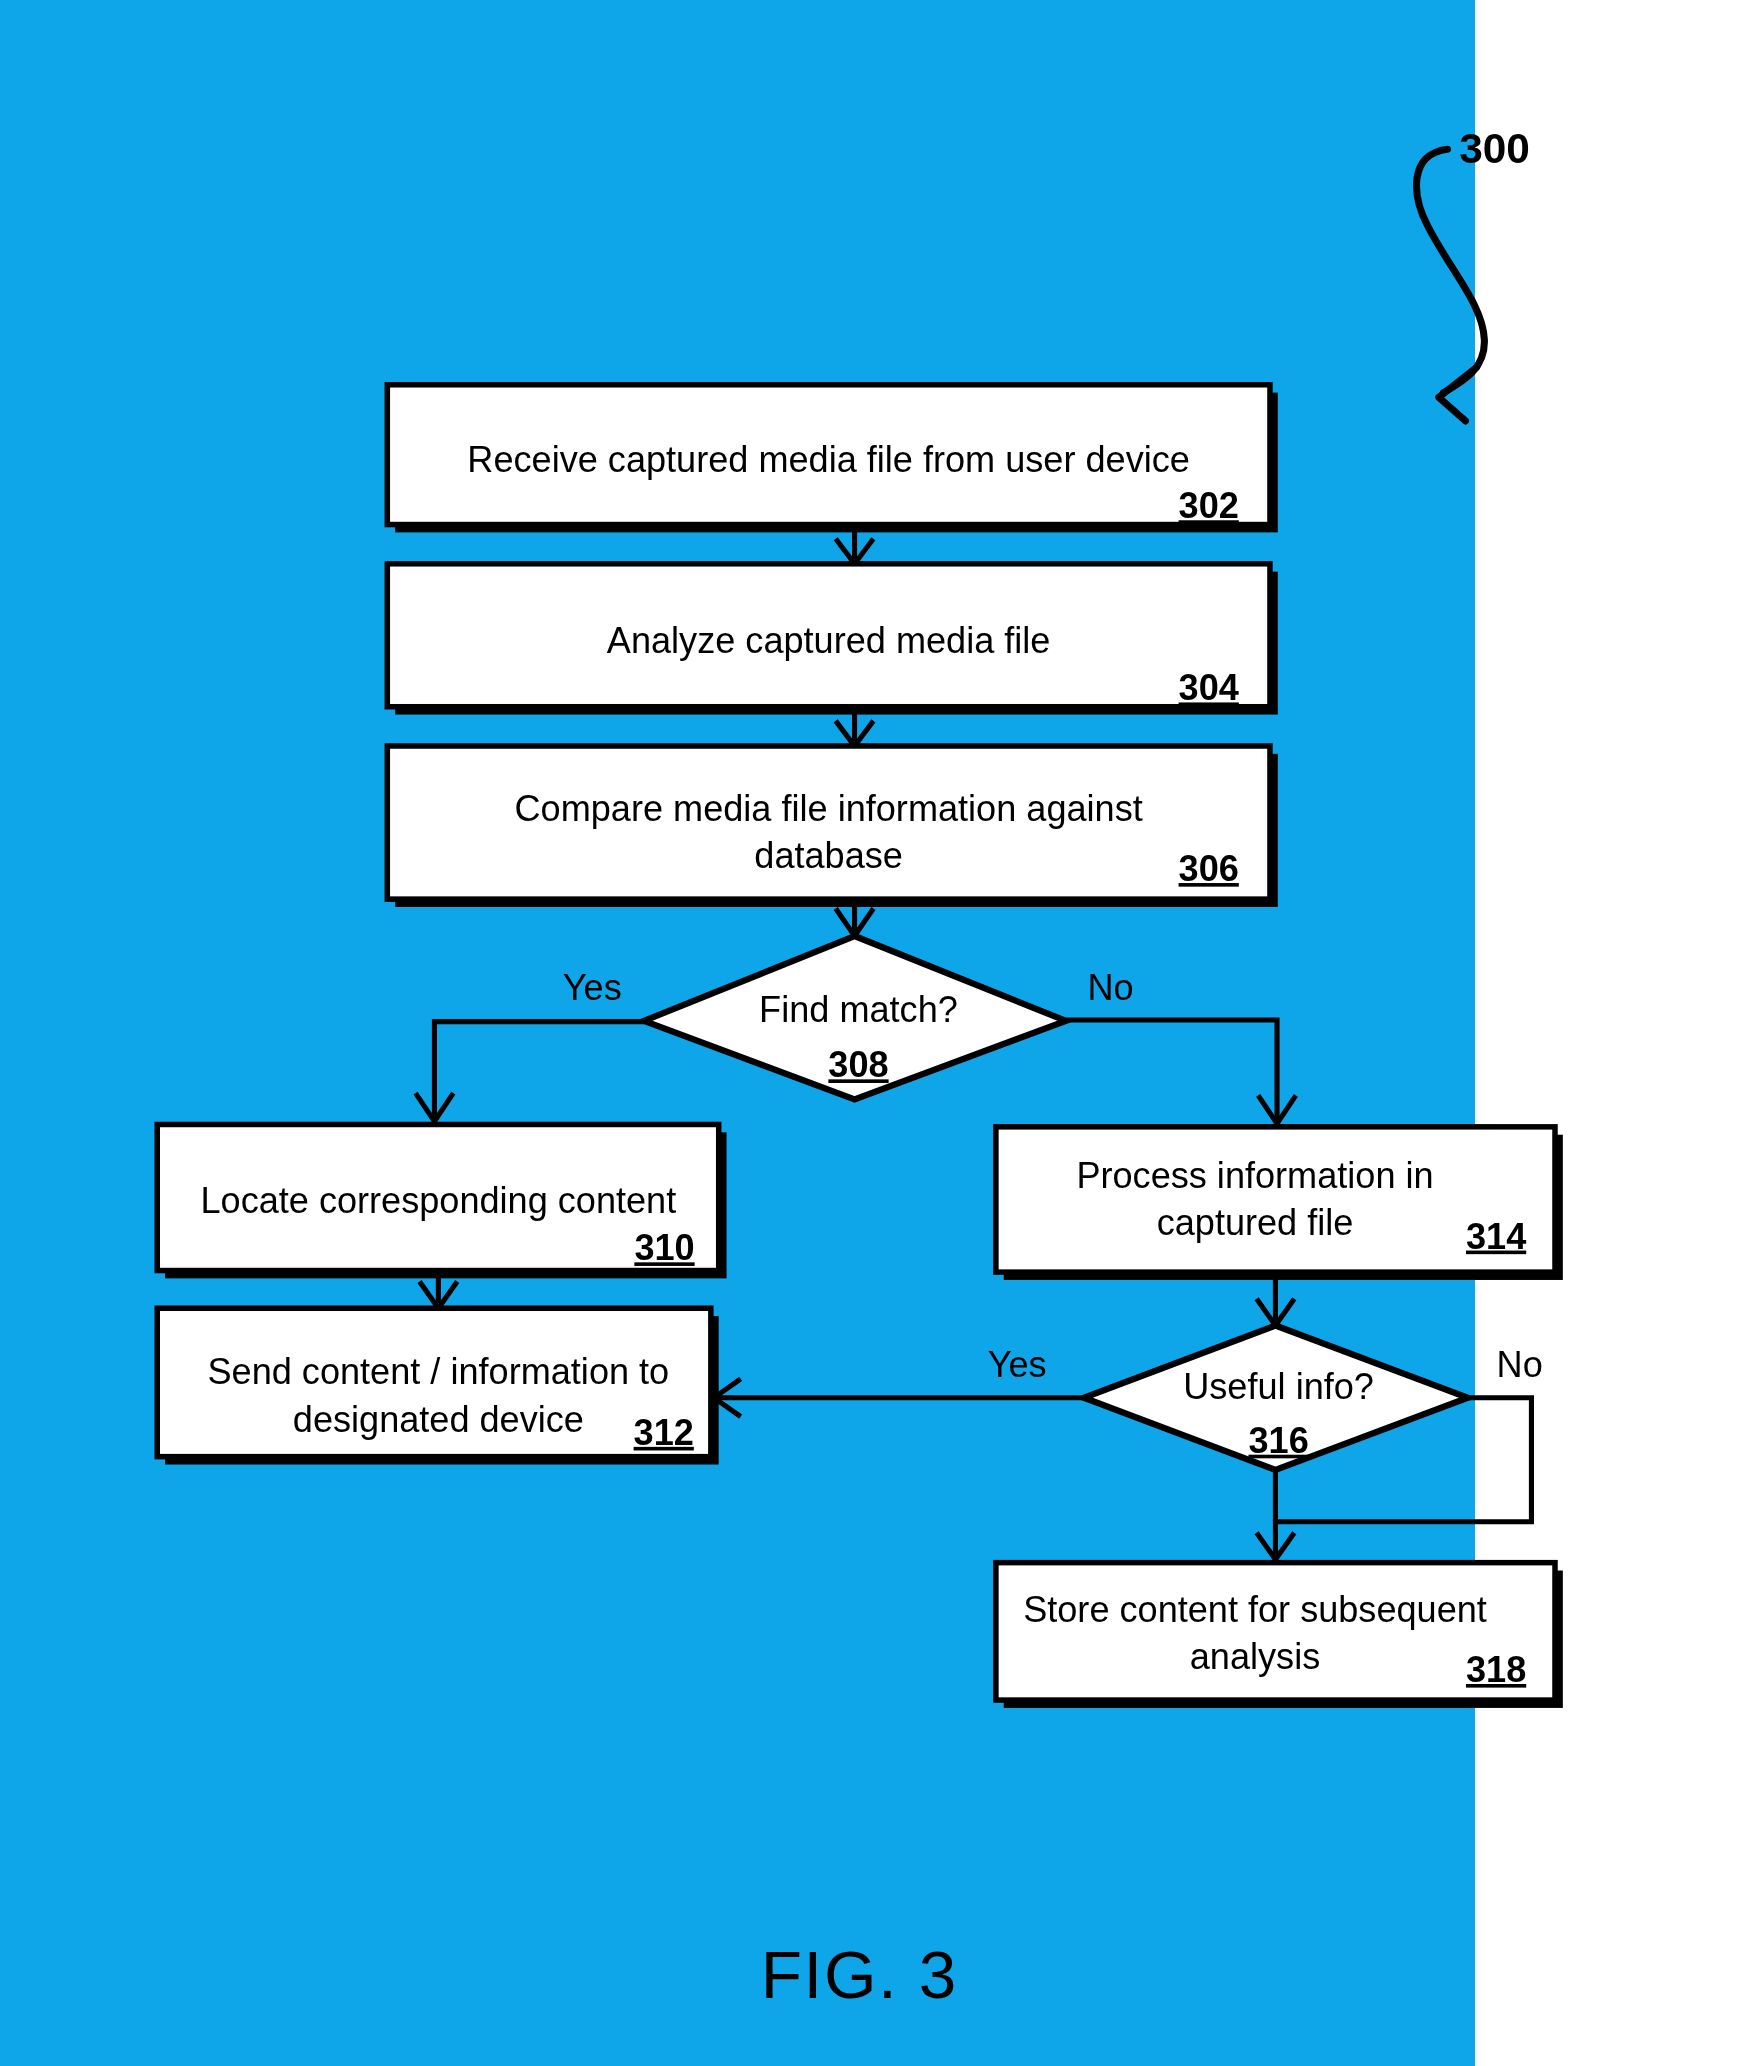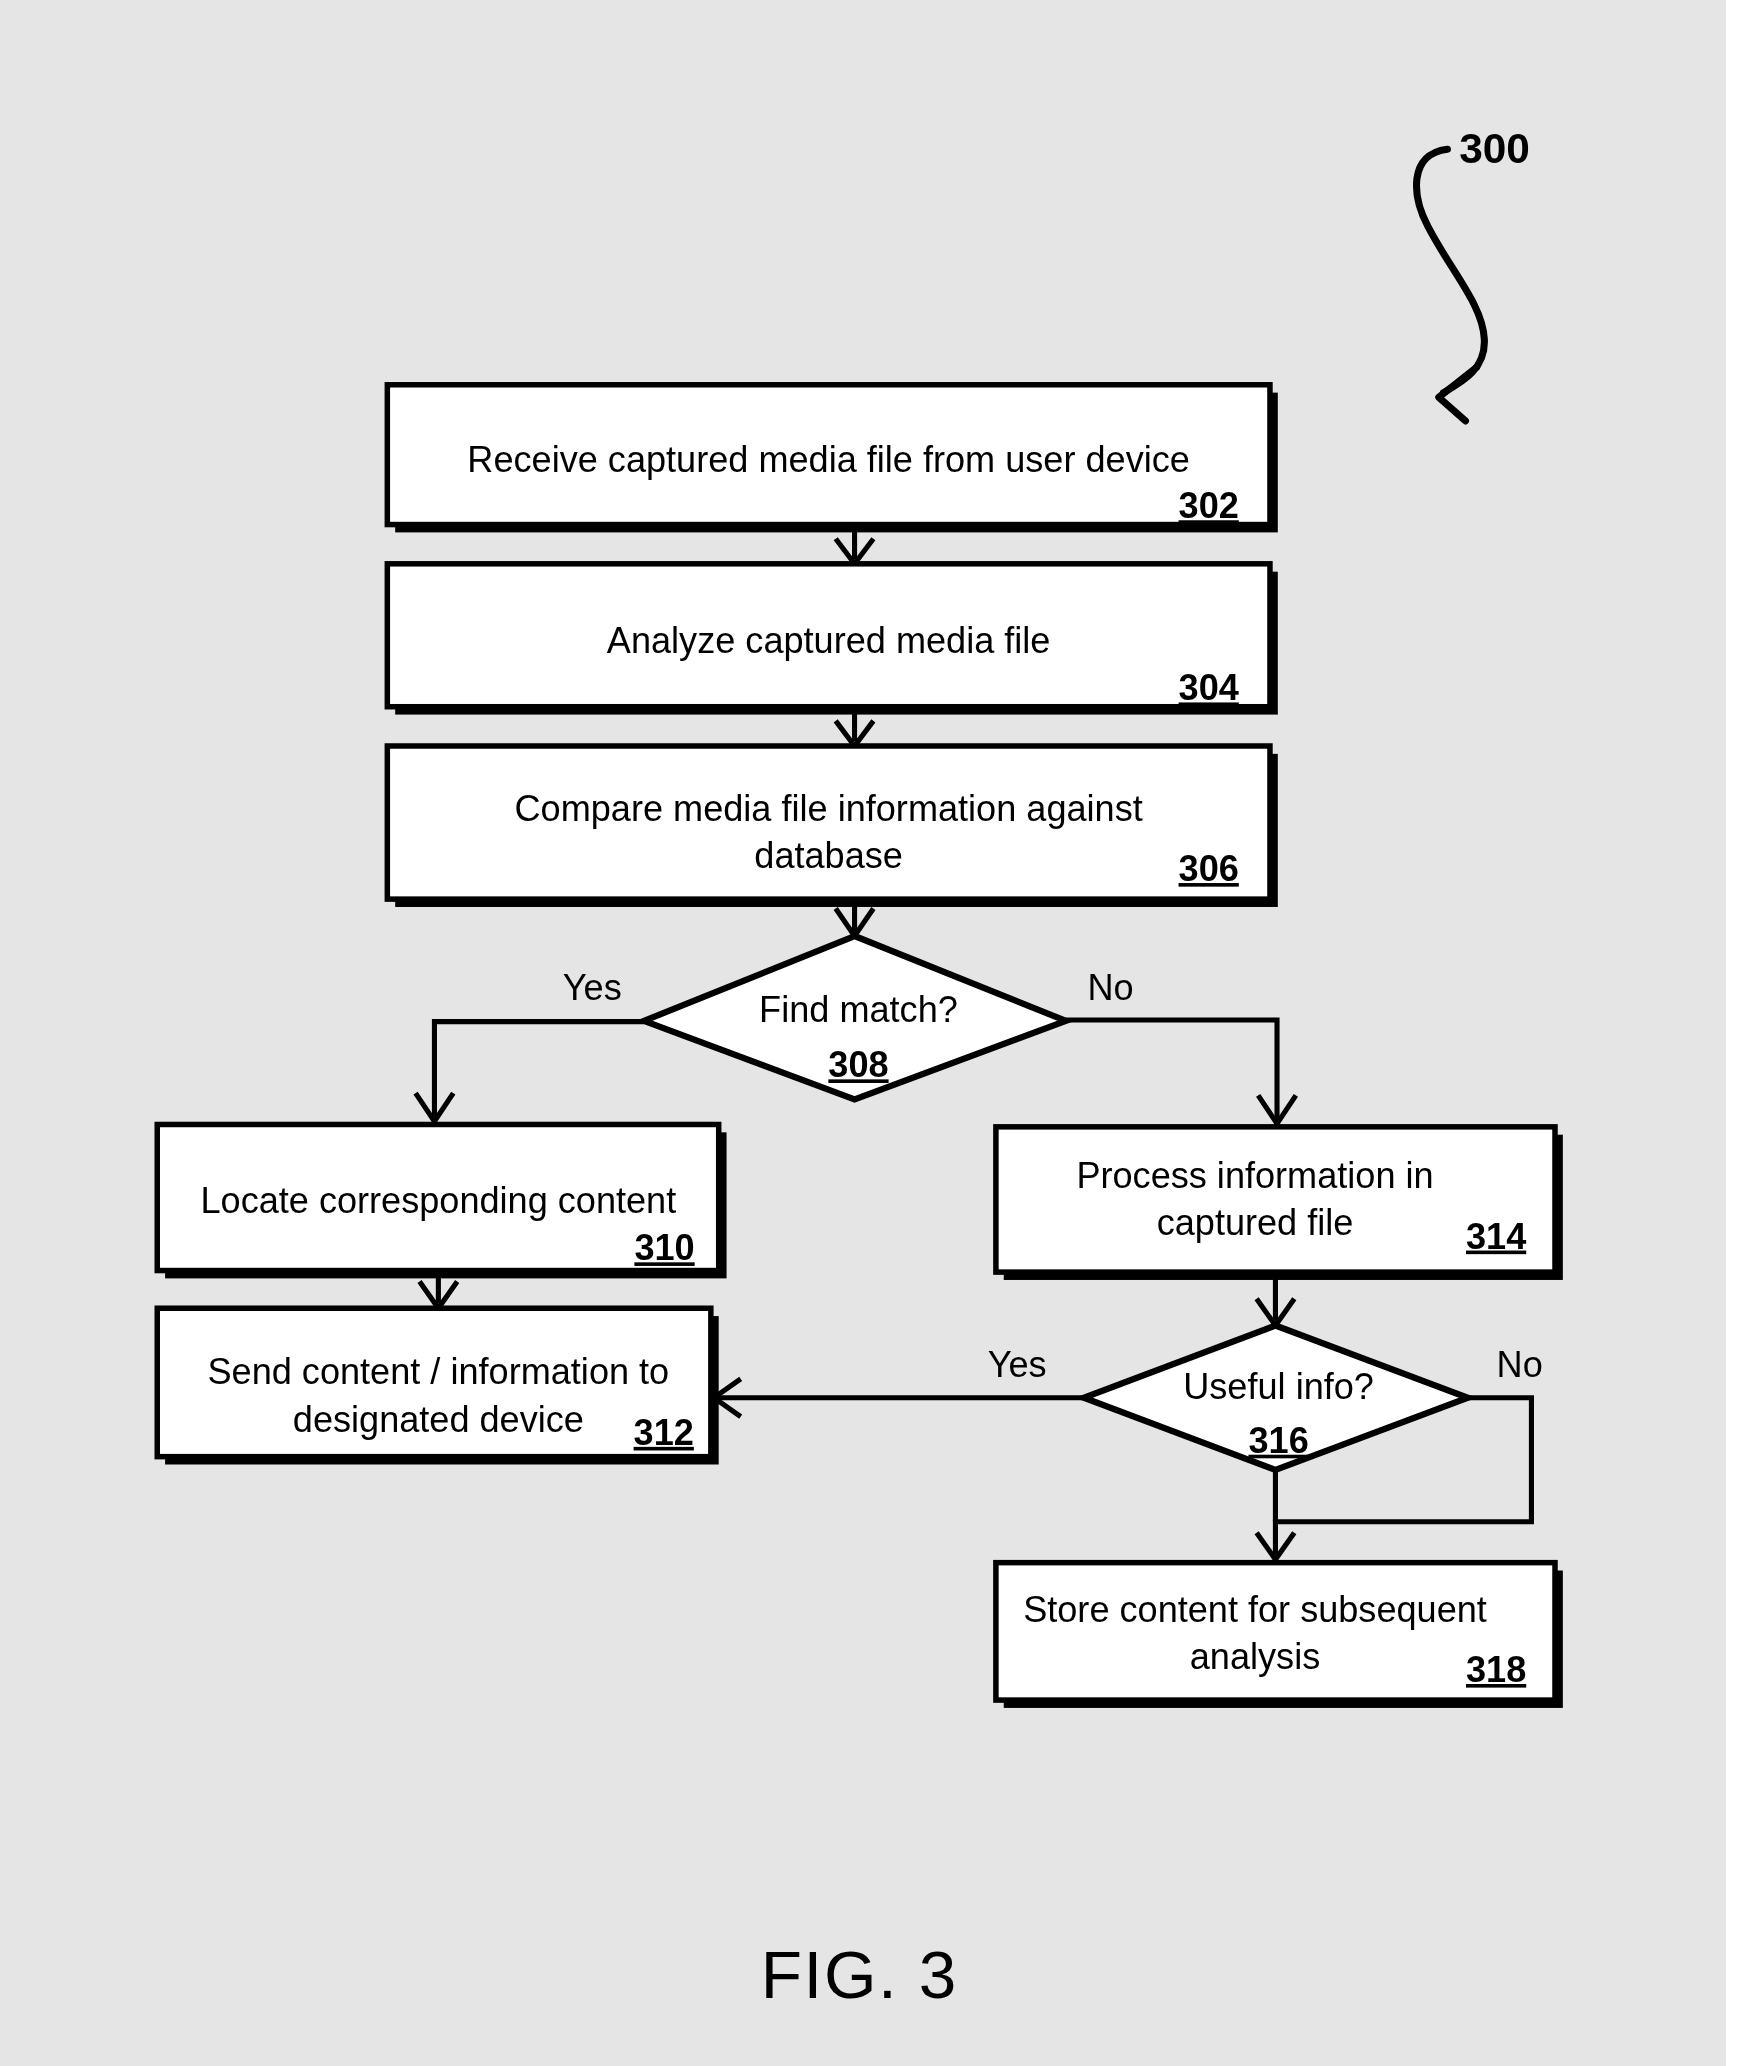--- a/index.html
+++ b/index.html
@@ -10,23 +10,23 @@
   }
   body {
     width: 1757px;
     height: 2066px;
     font-family: "Liberation Sans", sans-serif;
     color: #000000;
     overflow: hidden;
   }
   #sheet {
     position: relative;
-    width: 1726px;
+    width: 1475px;
     height: 2066px;
-    background: #e5e5e5;
+    background: #0ea5e9;
     text-align: center;
   }
   #flow {
     position: absolute;
     left: 0;
     top: 0;
     width: 1757px;
     height: 2066px;
     display: block;
   }

